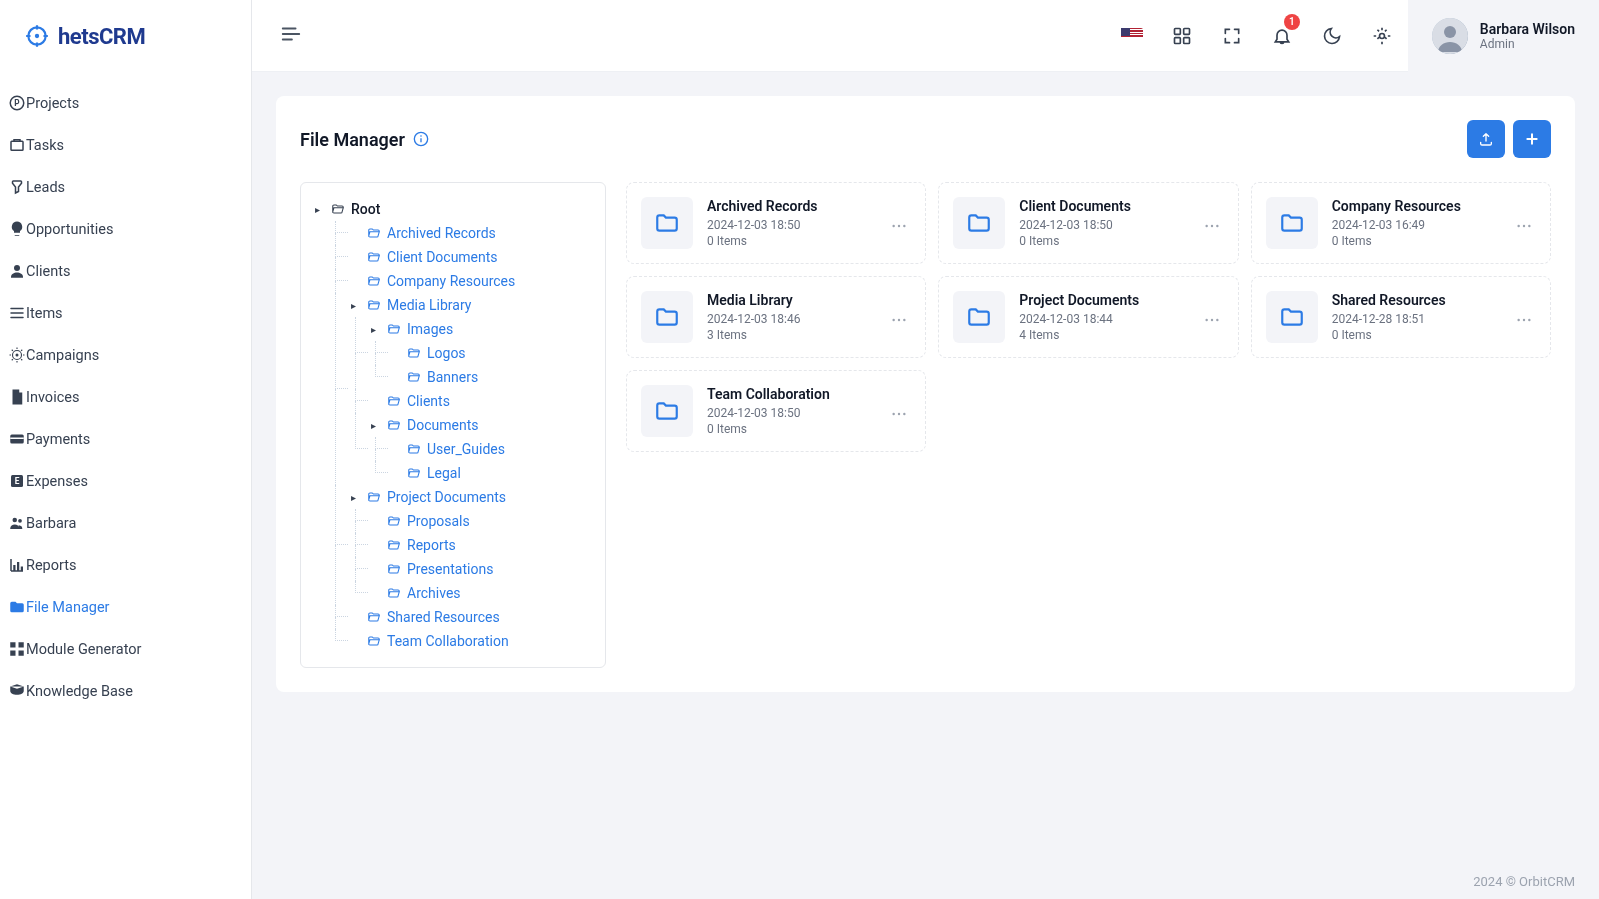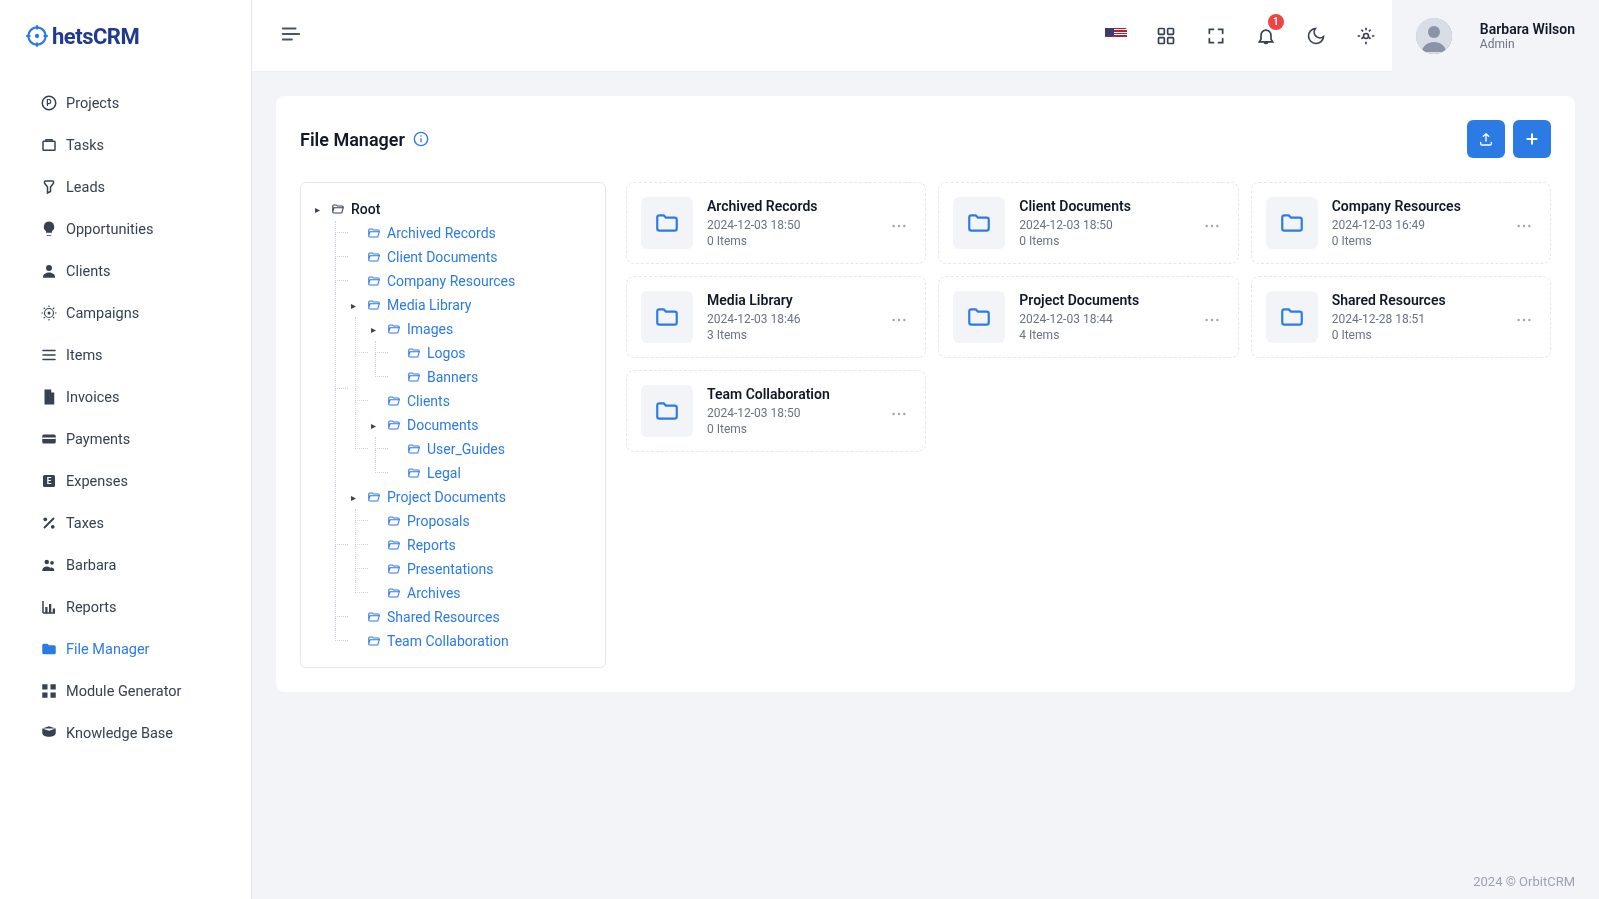--- a/index.html
+++ b/index.html
@@ -9,43 +9,43 @@
 .app { display: flex; height: 100vh; }
 .sidebar { width: 252px; background: #fff; border-right: 1px solid #e5e7eb; display: flex; flex-direction: column; }
 .main { flex: 1; display: flex; flex-direction: column; min-width: 0; }
 .topbar { height: 72px; background: #fff; display: flex; align-items: center; justify-content: space-between; padding: 0 0 0 20px; border-bottom: 1px solid #eef0f4; }
 .content-wrap { flex: 1; overflow: auto; padding: 24px; }
 .content-card { background: #fff; border-radius: 8px; padding: 24px; }
 .footer { text-align: right; padding: 10px 24px; color: #9ca3af; font-size: 13px; }
 
 
 .logo-wrap { height: 72px; display: flex; align-items: center; padding: 0 24px; }
-.logo { display: flex; align-items: center; gap: 2px; }
+.logo { display: flex; align-items: center; gap: 8px; }
 .logo-text { font-size: 22px; font-weight: 700; color: #1f3a8f; letter-spacing: -0.5px; }
 .logo-icon-svg { width: 26px; height: 26px; }
 
 
 .nav { flex: 1; overflow-y: auto; padding: 10px 0; }
-.nav-item { display: flex; align-items: center; gap: 8px; padding: 12px 40px; color: #374151; cursor: pointer; font-size: 14.5px; }
+.nav-item { display: flex; align-items: center; gap: 0; padding: 12px 8px; color: #374151; cursor: pointer; font-size: 14.5px; }
 .nav-item.active { color: #2c7be5; }
 .nav-item .nav-icon { width: 18px; height: 18px; display: inline-flex; align-items: center; justify-content: center; color: #374151; }
 .nav-item.active .nav-icon { color: #2c7be5; }
 .nav-icon svg { width: 18px; height: 18px; }
 
 
 .topbar-left { display: flex; align-items: center; }
 .hamburger { cursor: pointer; padding: 8px; }
 .hamburger svg { width: 22px; height: 22px; color: #4b5563; }
 .topbar-right { display: flex; align-items: center; gap: 2px; }
 .top-icon-btn { width: 48px; height: 48px; display: flex; align-items: center; justify-content: center; cursor: pointer; color: #374151; position: relative; }
 .top-icon-btn svg { width: 20px; height: 20px; }
 .flag { width: 22px; height: 16px; background: linear-gradient(to bottom, #b22234 0%, #b22234 7.7%, #fff 7.7%, #fff 15.4%, #b22234 15.4%, #b22234 23.1%, #fff 23.1%, #fff 30.8%, #b22234 30.8%, #b22234 38.5%, #fff 38.5%, #fff 46.2%, #b22234 46.2%, #b22234 53.9%, #fff 53.9%, #fff 100%); position: relative; border-radius: 2px; }
 .flag::before { content: ''; position: absolute; left: 0; top: 0; width: 40%; height: 54%; background: #3c3b6e; }
 .badge-notif { position: absolute; top: 2px; right: 6px; background: #ef4444; color: #fff; border-radius: 50%; width: 16px; height: 16px; font-size: 10px; display: flex; align-items: center; justify-content: center; font-weight: 600; }
-.user-block { display: flex; align-items: center; gap: 28px; padding: 12px 24px; background: #f3f4f8; height: 72px; cursor: pointer; }
+.user-block { display: flex; align-items: center; gap: 12px; padding: 12px 24px; background: #f3f4f8; height: 72px; cursor: pointer; }
 .avatar { width: 36px; height: 36px; border-radius: 50%; background: linear-gradient(135deg, #cbd5e1, #94a3b8); display: flex; align-items: center; justify-content: center; overflow: hidden; }
 .avatar svg { width: 36px; height: 36px; }
 .user-name { font-weight: 600; font-size: 14px; color: #111827; }
 .user-role { font-size: 12px; color: #6b7280; }
 
 
 .page-head { display: flex; align-items: center; justify-content: space-between; margin-bottom: 24px; }
 .page-title-wrap { display: flex; align-items: center; gap: 8px; }
 .page-title { font-size: 18px; font-weight: 600; color: #111827; }
 .info-icon { width: 16px; height: 16px; color: #2c7be5; cursor: pointer; }
@@ -263,64 +263,56 @@
           <span class="nav-icon">
             <svg>
               <use href="#si-clients"></use>
             </svg>
           </span>
           <span>Clients</span>
         </div>
         <div class="nav-item">
           <span class="nav-icon">
             <svg>
+              <use href="#si-items"></use>
+            </svg>
+          </span>
+          <span>Items</span>
+        </div>
+        <div class="nav-item">
+          <span class="nav-icon">
+            <svg>
               <use href="#si-campaigns"></use>
             </svg>
           </span>
           <span>Campaigns</span>
         </div>
         <div class="nav-item">
           <span class="nav-icon">
             <svg>
-              <use href="#si-items"></use>
-            </svg>
-          </span>
-          <span>Items</span>
-        </div>
-        <div class="nav-item">
-          <span class="nav-icon">
-            <svg>
               <use href="#si-invoices"></use>
             </svg>
           </span>
           <span>Invoices</span>
         </div>
         <div class="nav-item">
           <span class="nav-icon">
             <svg>
               <use href="#si-payments"></use>
             </svg>
           </span>
           <span>Payments</span>
         </div>
         <div class="nav-item">
           <span class="nav-icon">
             <svg>
               <use href="#si-expenses"></use>
             </svg>
           </span>
           <span>Expenses</span>
-        </div>
-        <div class="nav-item">
-          <span class="nav-icon">
-            <svg>
-              <use href="#si-taxes"></use>
-            </svg>
-          </span>
-          <span>Taxes</span>
         </div>
         <div class="nav-item">
           <span class="nav-icon">
             <svg>
               <use href="#si-meetings"></use>
             </svg>
           </span>
           <span>Barbara</span>
         </div>
         <div class="nav-item">

